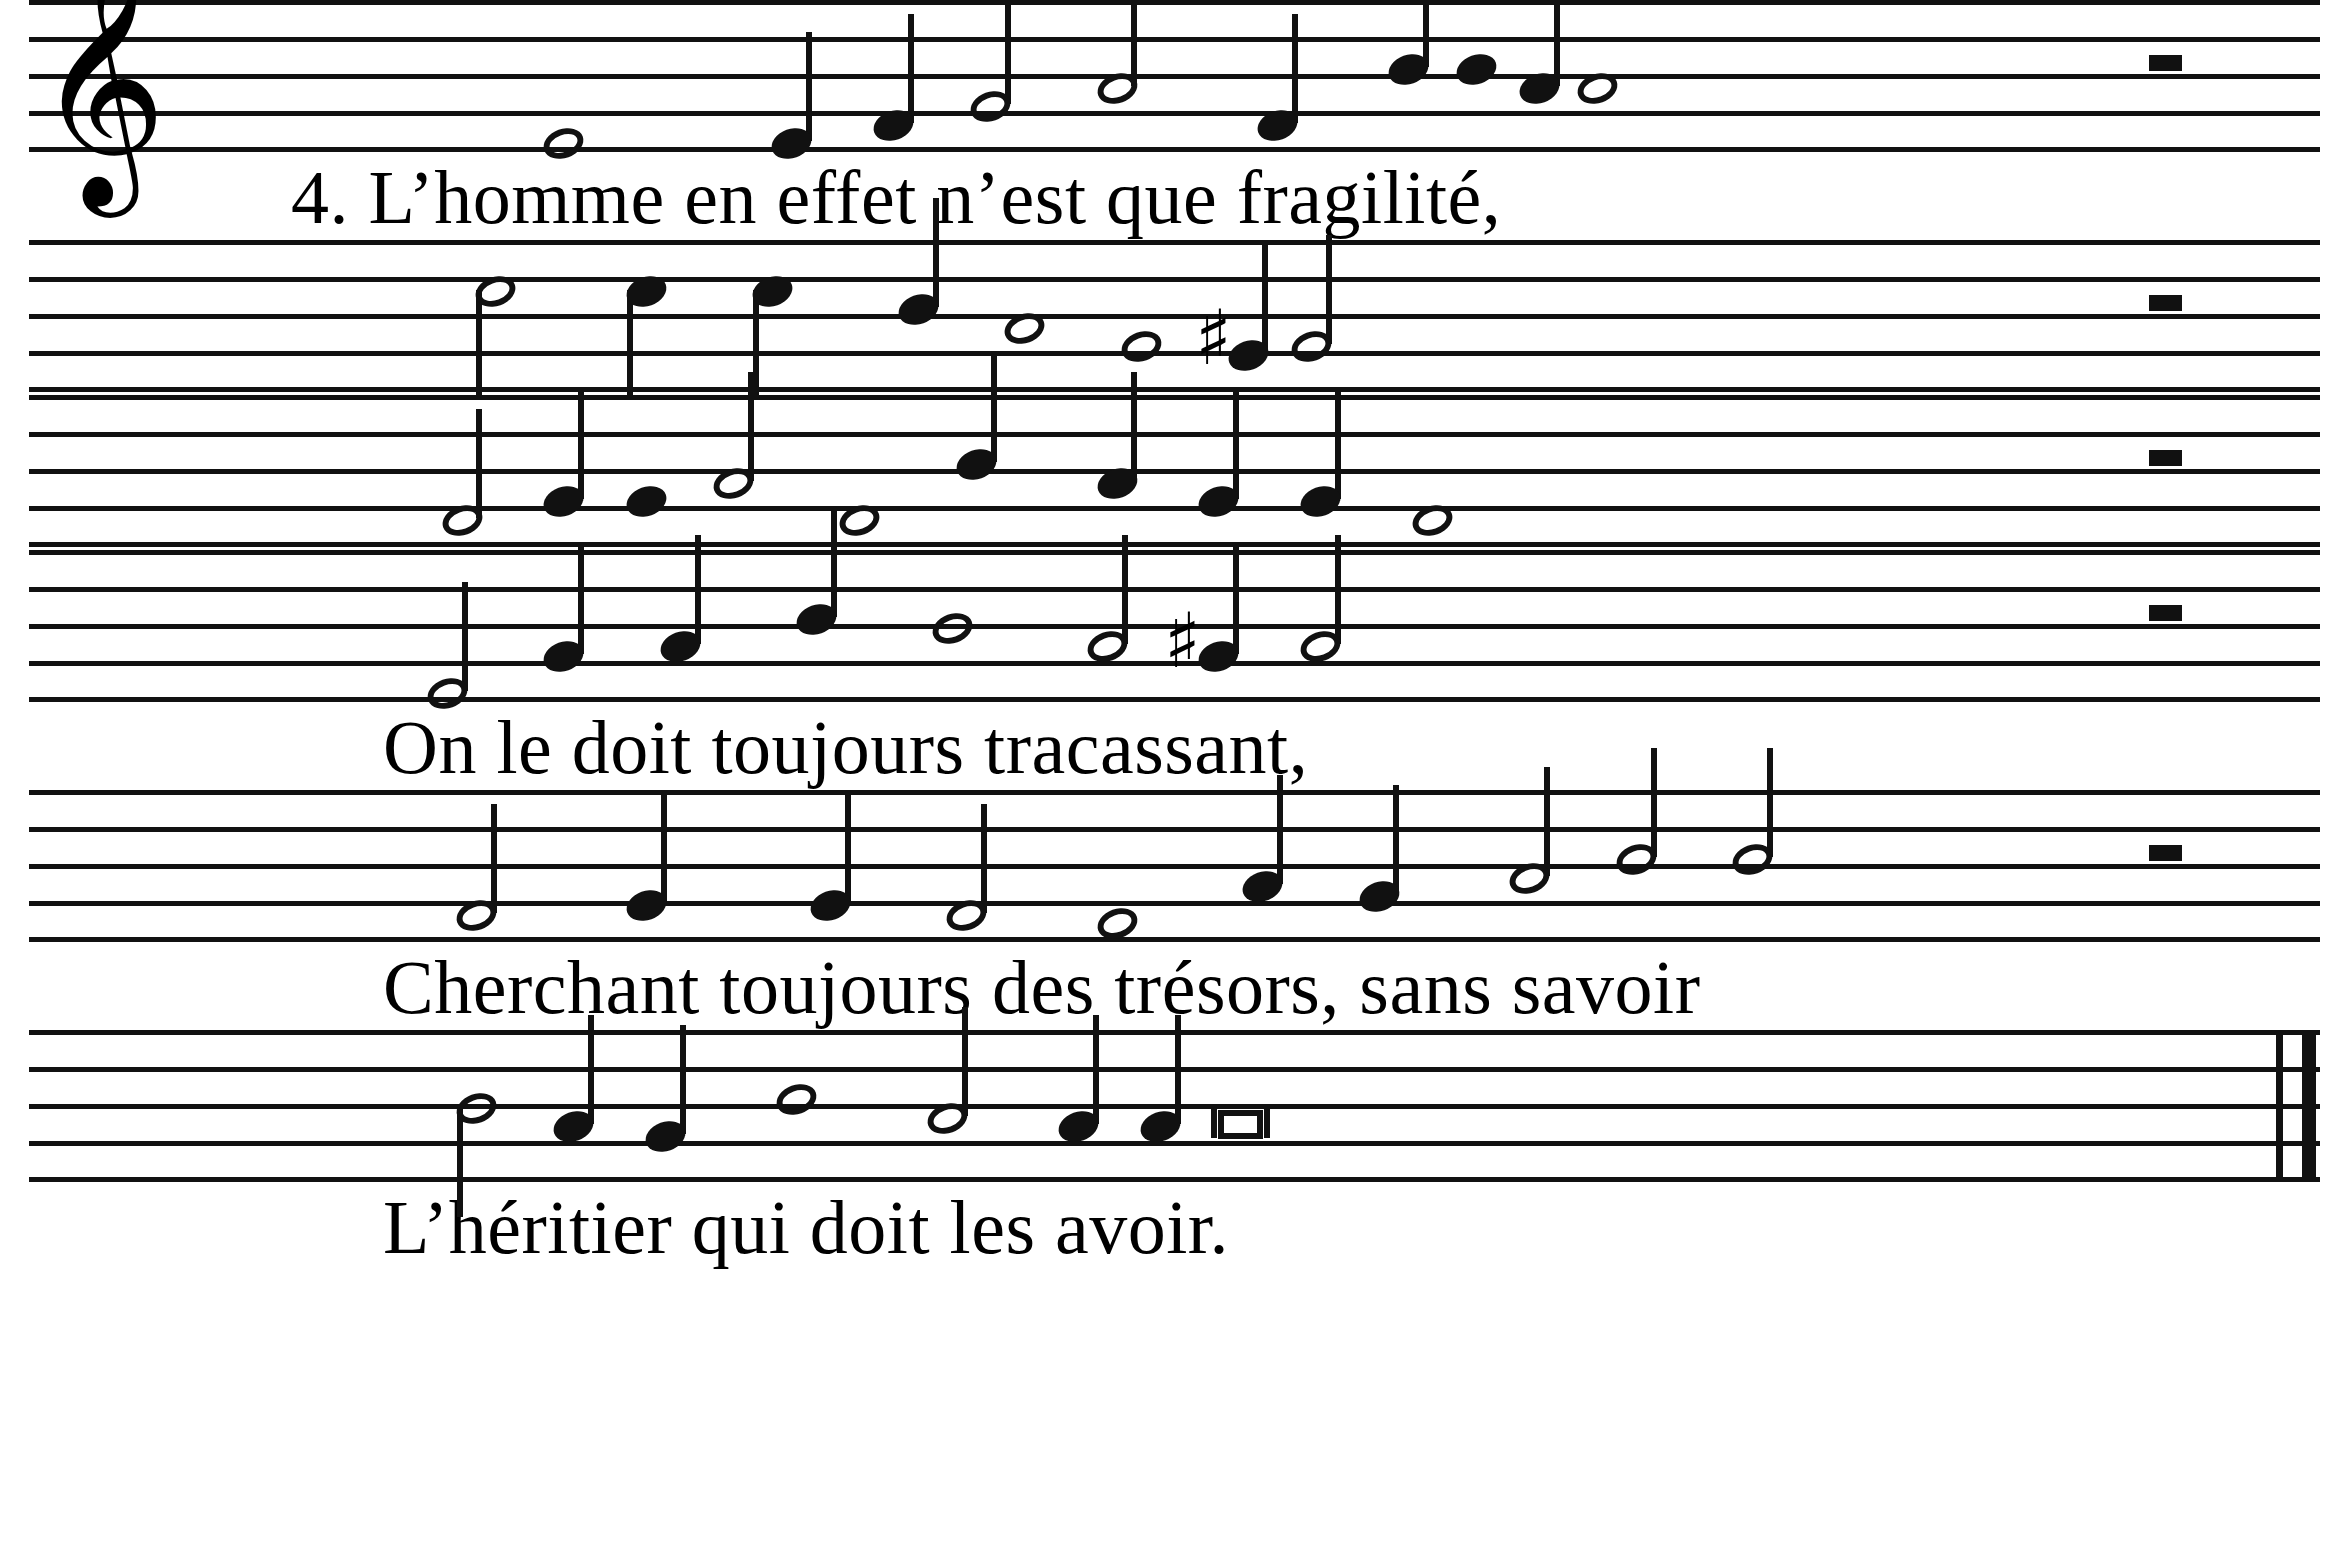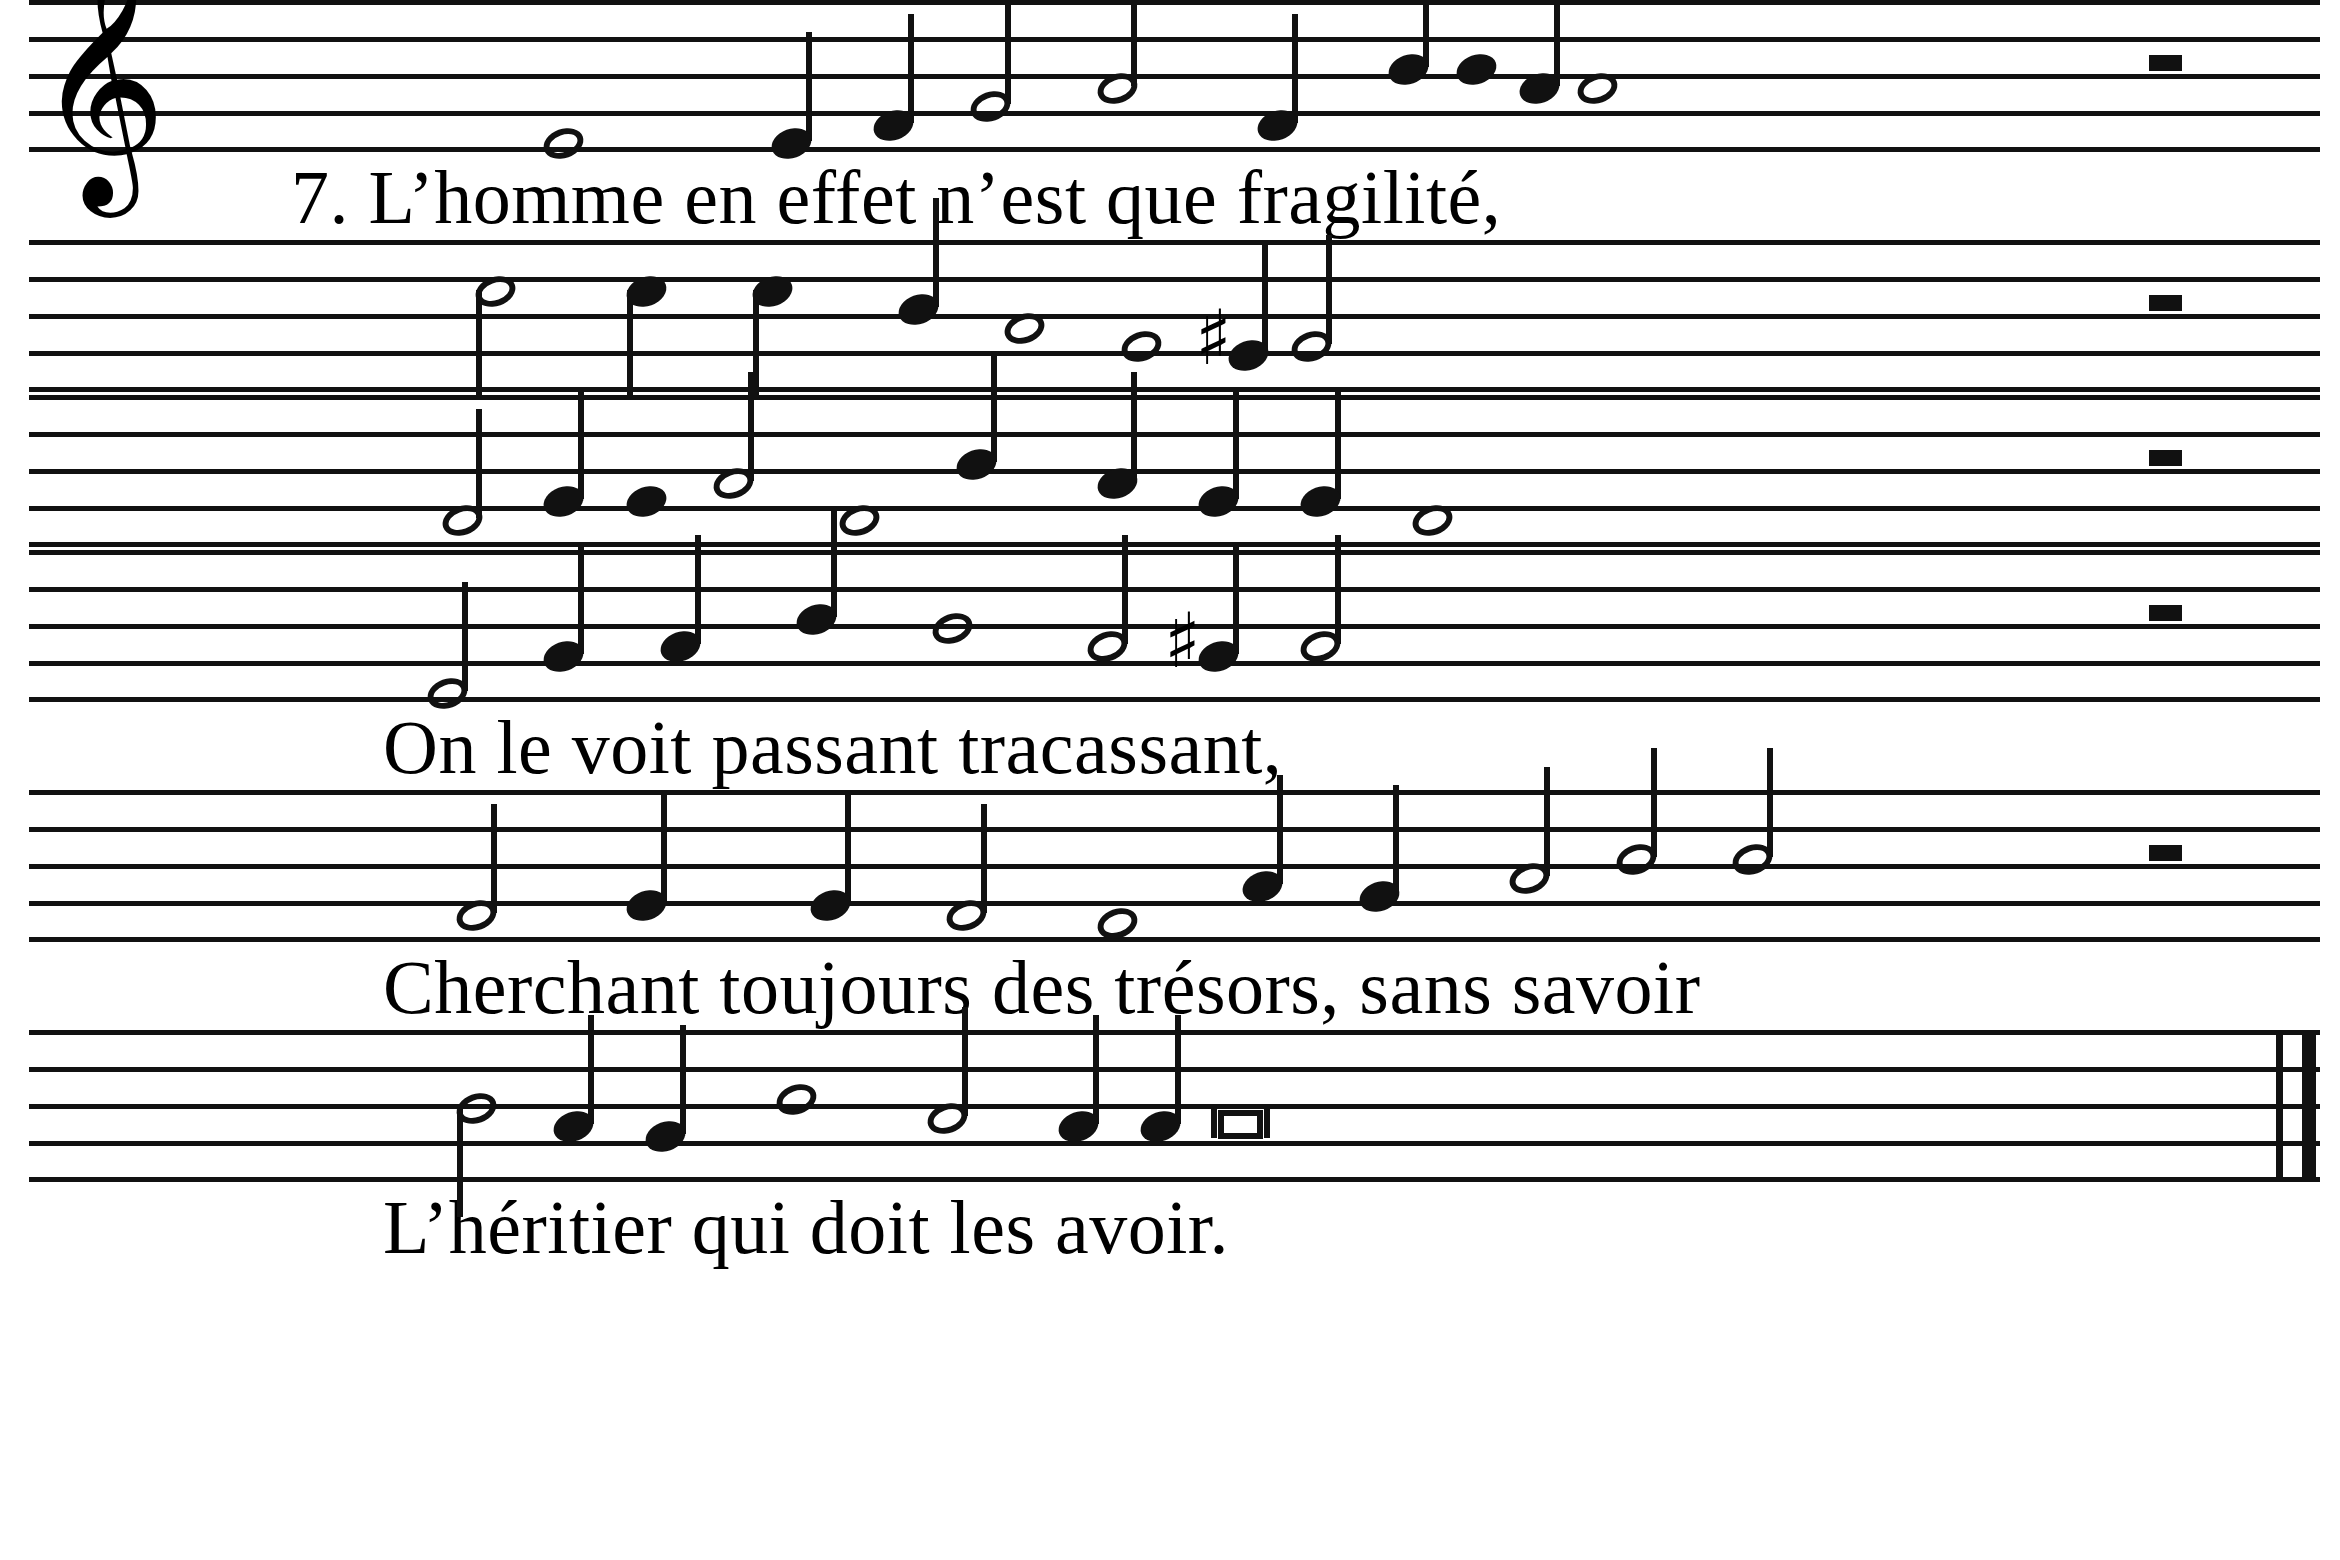--- a/index.html
+++ b/index.html
@@ -156,21 +156,21 @@
         <div class="stem" style="left: 1292px; top: 13.6px; height: 109px;"></div>
         <div class="note filled" style="left: 1257px; top: 111px;"></div>
         <div class="stem" style="left: 1423px; top: -42px; height: 109px;"></div>
         <div class="note filled" style="left: 1388px; top: 55px;"></div>
         <div class="note filled" style="left: 1456px; top: 55px;"></div>
         <div class="stem" style="left: 1554px; top: -23px; height: 109px;"></div>
         <div class="note filled" style="left: 1519px; top: 74px;"></div>
         <div class="note open" style="left: 1577px; top: 74px;"></div>
         <div class="rest" style="left: 2149px; top: 55px;"></div>
       </div>
-      <div class="lyric verse-start">7. L’homme en effet n’est que fragilité,</div>
+      <div class="lyric verse-start">4. L’homme en effet n’est que fragilité,</div>
     </div>
     <div class="system">
       <div class="staff">
         <div class="staff-lines">
           <i></i>
           <i></i>
           <i></i>
           <i></i>
           <i></i>
         </div>
@@ -241,21 +241,21 @@
         <div class="note open" style="left: 932px; top: 64px;"></div>
         <div class="stem" style="left: 1122px; top: -14.6px; height: 109px;"></div>
         <div class="note open" style="left: 1087px; top: 82px;"></div>
         <div class="stem" style="left: 1233px; top: -4.9px; height: 109px;"></div>
         <div class="note filled" style="left: 1198px; top: 92px;"></div>
         <div class="stem" style="left: 1335px; top: -14.6px; height: 109px;"></div>
         <div class="note open" style="left: 1300px; top: 82px;"></div>
         <div class="accidental" style="left: 1164px; top: 53px;">♯</div>
         <div class="rest" style="left: 2149px; top: 55px;"></div>
       </div>
-      <div class="lyric indented">On le voit passant tracassant,</div>
+      <div class="lyric indented">On le doit toujours tracassant,</div>
     </div>
     <div class="system">
       <div class="staff">
         <div class="staff-lines">
           <i></i>
           <i></i>
           <i></i>
           <i></i>
           <i></i>
         </div>

